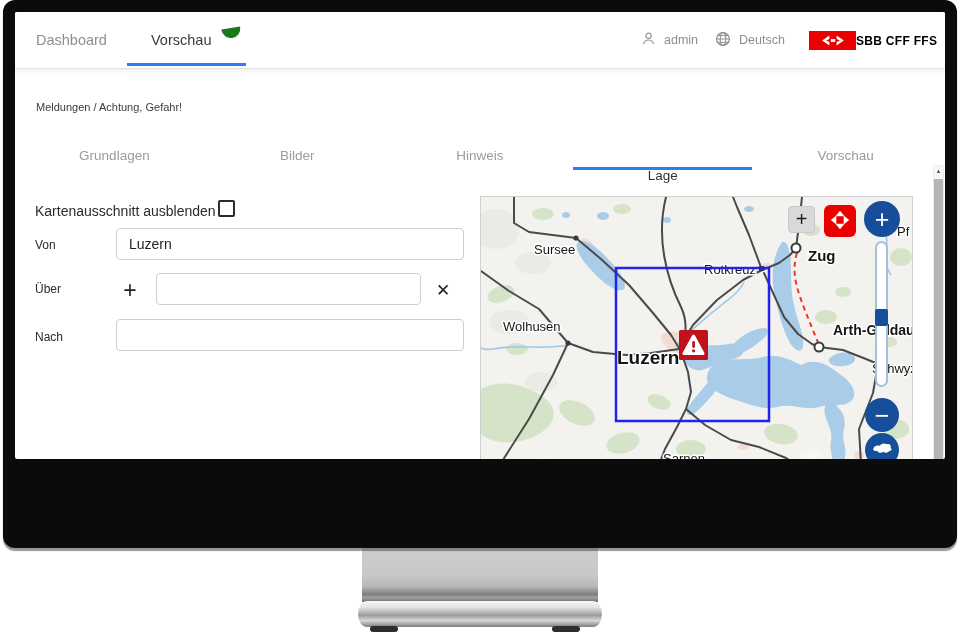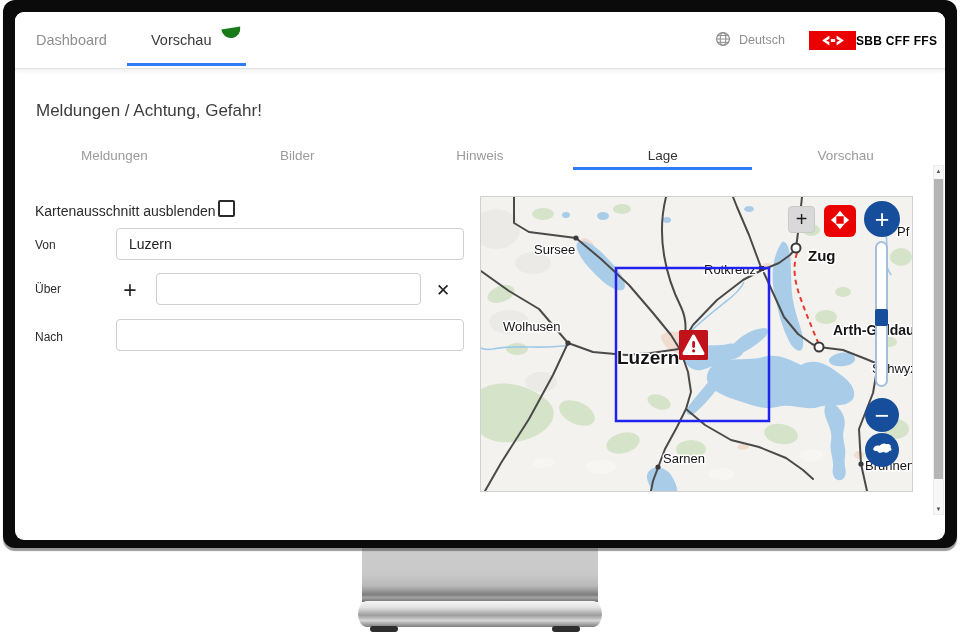--- a/index.html
+++ b/index.html
@@ -8,46 +8,46 @@
 
   
   .stand-neck{position:absolute;left:362px;top:540px;width:236px;height:62px;
     background:linear-gradient(180deg,#cdcdcd 0%,#c9c9c9 55%,#b9b9b9 74%,#7f7f7f 88%,#a3a3a3 93%,#6c6c6c 100%);}
   .stand-base{position:absolute;left:358px;top:601px;width:244px;height:26px;border-radius:9px/13px;
     background:linear-gradient(180deg,#f5f5f5 0%,#e2e2e2 25%,#9d9d9d 55%,#d6d6d6 75%,#7c7c7c 100%);}
   .stand-foot{position:absolute;top:626px;width:28px;height:6px;border-radius:3px;background:#2e2e2e;}
   .foot-l{left:370px;} .foot-r{left:552px;}
   .monitor-frame{position:absolute;left:3px;top:0;width:954px;height:548px;background:#0b0b0b;
     border-radius:12px;box-shadow:0 3px 1px rgba(70,70,70,.55);}
-  .screen{position:absolute;left:12px;top:12px;width:930px;height:528px;background:#fff;
-    border-radius:9px;overflow:hidden;}
+  .screen{position:absolute;left:12px;top:12px;width:930px;height:447px;background:#fff;
+    border-radius:2px;overflow:hidden;}
 
   
   .topnav{position:absolute;left:0;top:0;width:100%;height:56px;background:#fff;
     border-bottom:1px solid #e3e3e3;box-shadow:0 2px 4px rgba(0,0,0,.07);}
   .nav-item{position:absolute;top:0;height:56px;display:flex;align-items:center;
     font-size:14.5px;color:#8f8f8f;}
   .nav-item.active{color:#3a3a3a;}
   .nav-dashboard{left:21px;} .nav-meldungen{left:136px;} .nav-monitore{left:265px;}
   .nav-underline{position:absolute;left:112px;top:51px;width:119px;height:3px;background:#2e7df6;}
   .nav-badge{position:absolute;left:207px;top:16px;width:19px;height:10px;background:#187a18;
     border-radius:0 0 10px 10px;transform:rotate(-9deg);}
   .hgroup{position:absolute;top:0;height:56px;display:flex;align-items:center;gap:8px;
     font-size:12.5px;color:#8f8f8f;}
   .user-group{left:626px;} .lang-group{left:700px;}
   .logo{position:absolute;left:794px;top:19px;display:flex;align-items:center;}
   .logo-flag{width:47px;height:19px;background:#eb0000;display:flex;align-items:center;justify-content:center;}
   .logo-text{margin-left:0;font-size:12px;font-weight:bold;color:#000;letter-spacing:.3px;}
 
-  .breadcrumb{position:absolute;left:21px;top:89px;font-size:17px;color:#3d3d3d;}
+  .breadcrumb{position:absolute;left:21px;top:89px;font-size:11px;color:#3d3d3d;}
 
   
   .tabs{position:absolute;left:8px;top:128px;width:914px;height:30px;display:flex;}
   .tab{flex:1;text-align:center;font-size:13.5px;color:#9b9b9b;position:relative;padding-top:8px;}
-  .tab.active{color:#333;}
+  .tab.active{color:#333;margin-top:20px;}
   .tab-underline{position:absolute;left:2px;right:2px;bottom:0;height:3px;background:#2e7df6;}
 
   
   .hide-map-label{position:absolute;left:20px;top:191px;font-size:14px;color:#2b2b2b;}
   .hide-map-checkbox{position:absolute;left:203px;top:188px;width:13px;height:13px;
     border:2px solid #2b2b2b;border-radius:2px;background:#fff;}
   .field-label{position:absolute;left:20px;font-size:12px;color:#2b2b2b;}
   .lbl-von{top:226px;} .lbl-ueber{top:270px;} .lbl-nach{top:318px;}
   .text-input{position:absolute;height:32px;border:1px solid #cfcfcf;border-radius:4px;
     font-size:14px;padding:0 12px;color:#222;background:#fff;box-sizing:border-box;font-family:inherit;outline:none;}
@@ -99,20 +99,29 @@
   <div class="topnav">
     <div class="nav-item nav-dashboard">
       <span>Dashboard</span>
     </div>
     <div class="nav-item nav-meldungen active">
       <span>Vorschau</span>
     </div>
     <div class="nav-badge"></div>
     <div class="nav-underline"></div>
 
+    <div class="hgroup user-group">
+      <span>
+        <svg width="15" height="15" viewBox="0 0 16 16">
+              <circle cx="8" cy="5" r="2.8" fill="none" stroke="#9a9a9a" stroke-width="1.3"></circle>
+              <path d="M2.6,14 C3.4,10.4 5.2,9.6 8,9.6 C10.8,9.6 12.6,10.4 13.4,14" fill="none" stroke="#9a9a9a" stroke-width="1.3"></path>
+            </svg>
+      </span>
+      <span>admin</span>
+    </div>
     <div class="hgroup lang-group">
       <span>
         <svg width="16" height="16" viewBox="0 0 16 16">
               <circle cx="8" cy="8" r="6.4" fill="none" stroke="#8d8d8d" stroke-width="1.2"></circle>
               <ellipse cx="8" cy="8" rx="2.8" ry="6.4" fill="none" stroke="#8d8d8d" stroke-width="1.1"></ellipse>
               <line x1="1.6" y1="8" x2="14.4" y2="8" stroke="#8d8d8d" stroke-width="1.1"></line>
               <line x1="2.6" y1="4.6" x2="13.4" y2="4.6" stroke="#8d8d8d" stroke-width="1"></line>
               <line x1="2.6" y1="11.4" x2="13.4" y2="11.4" stroke="#8d8d8d" stroke-width="1"></line>
             </svg>
       </span>
@@ -126,21 +135,21 @@
           <polygon points="37,9 27,2 27,7 31.5,9 27,11 27,16" fill="#fff"></polygon>
         </svg>
       </span>
       <span class="logo-text">SBB CFF FFS</span>
     </div>
   </div>
 
   <div class="breadcrumb">Meldungen / Achtung, Gefahr!</div>
 
   <div class="tabs">
-    <div class="tab"><span>Meldungen</span></div>
+    <div class="tab"><span>Grundlagen</span></div>
     <div class="tab"><span>Bilder</span></div>
     <div class="tab"><span>Hinweis</span></div>
     <div class="tab active"><span>Lage</span>
       <div class="tab-underline"></div>
     </div>
     <div class="tab"><span>Vorschau</span></div>
   </div>
 
   <div class="hide-map-label">Kartenausschnitt ausblenden</div>
   <div class="hide-map-checkbox"></div>

